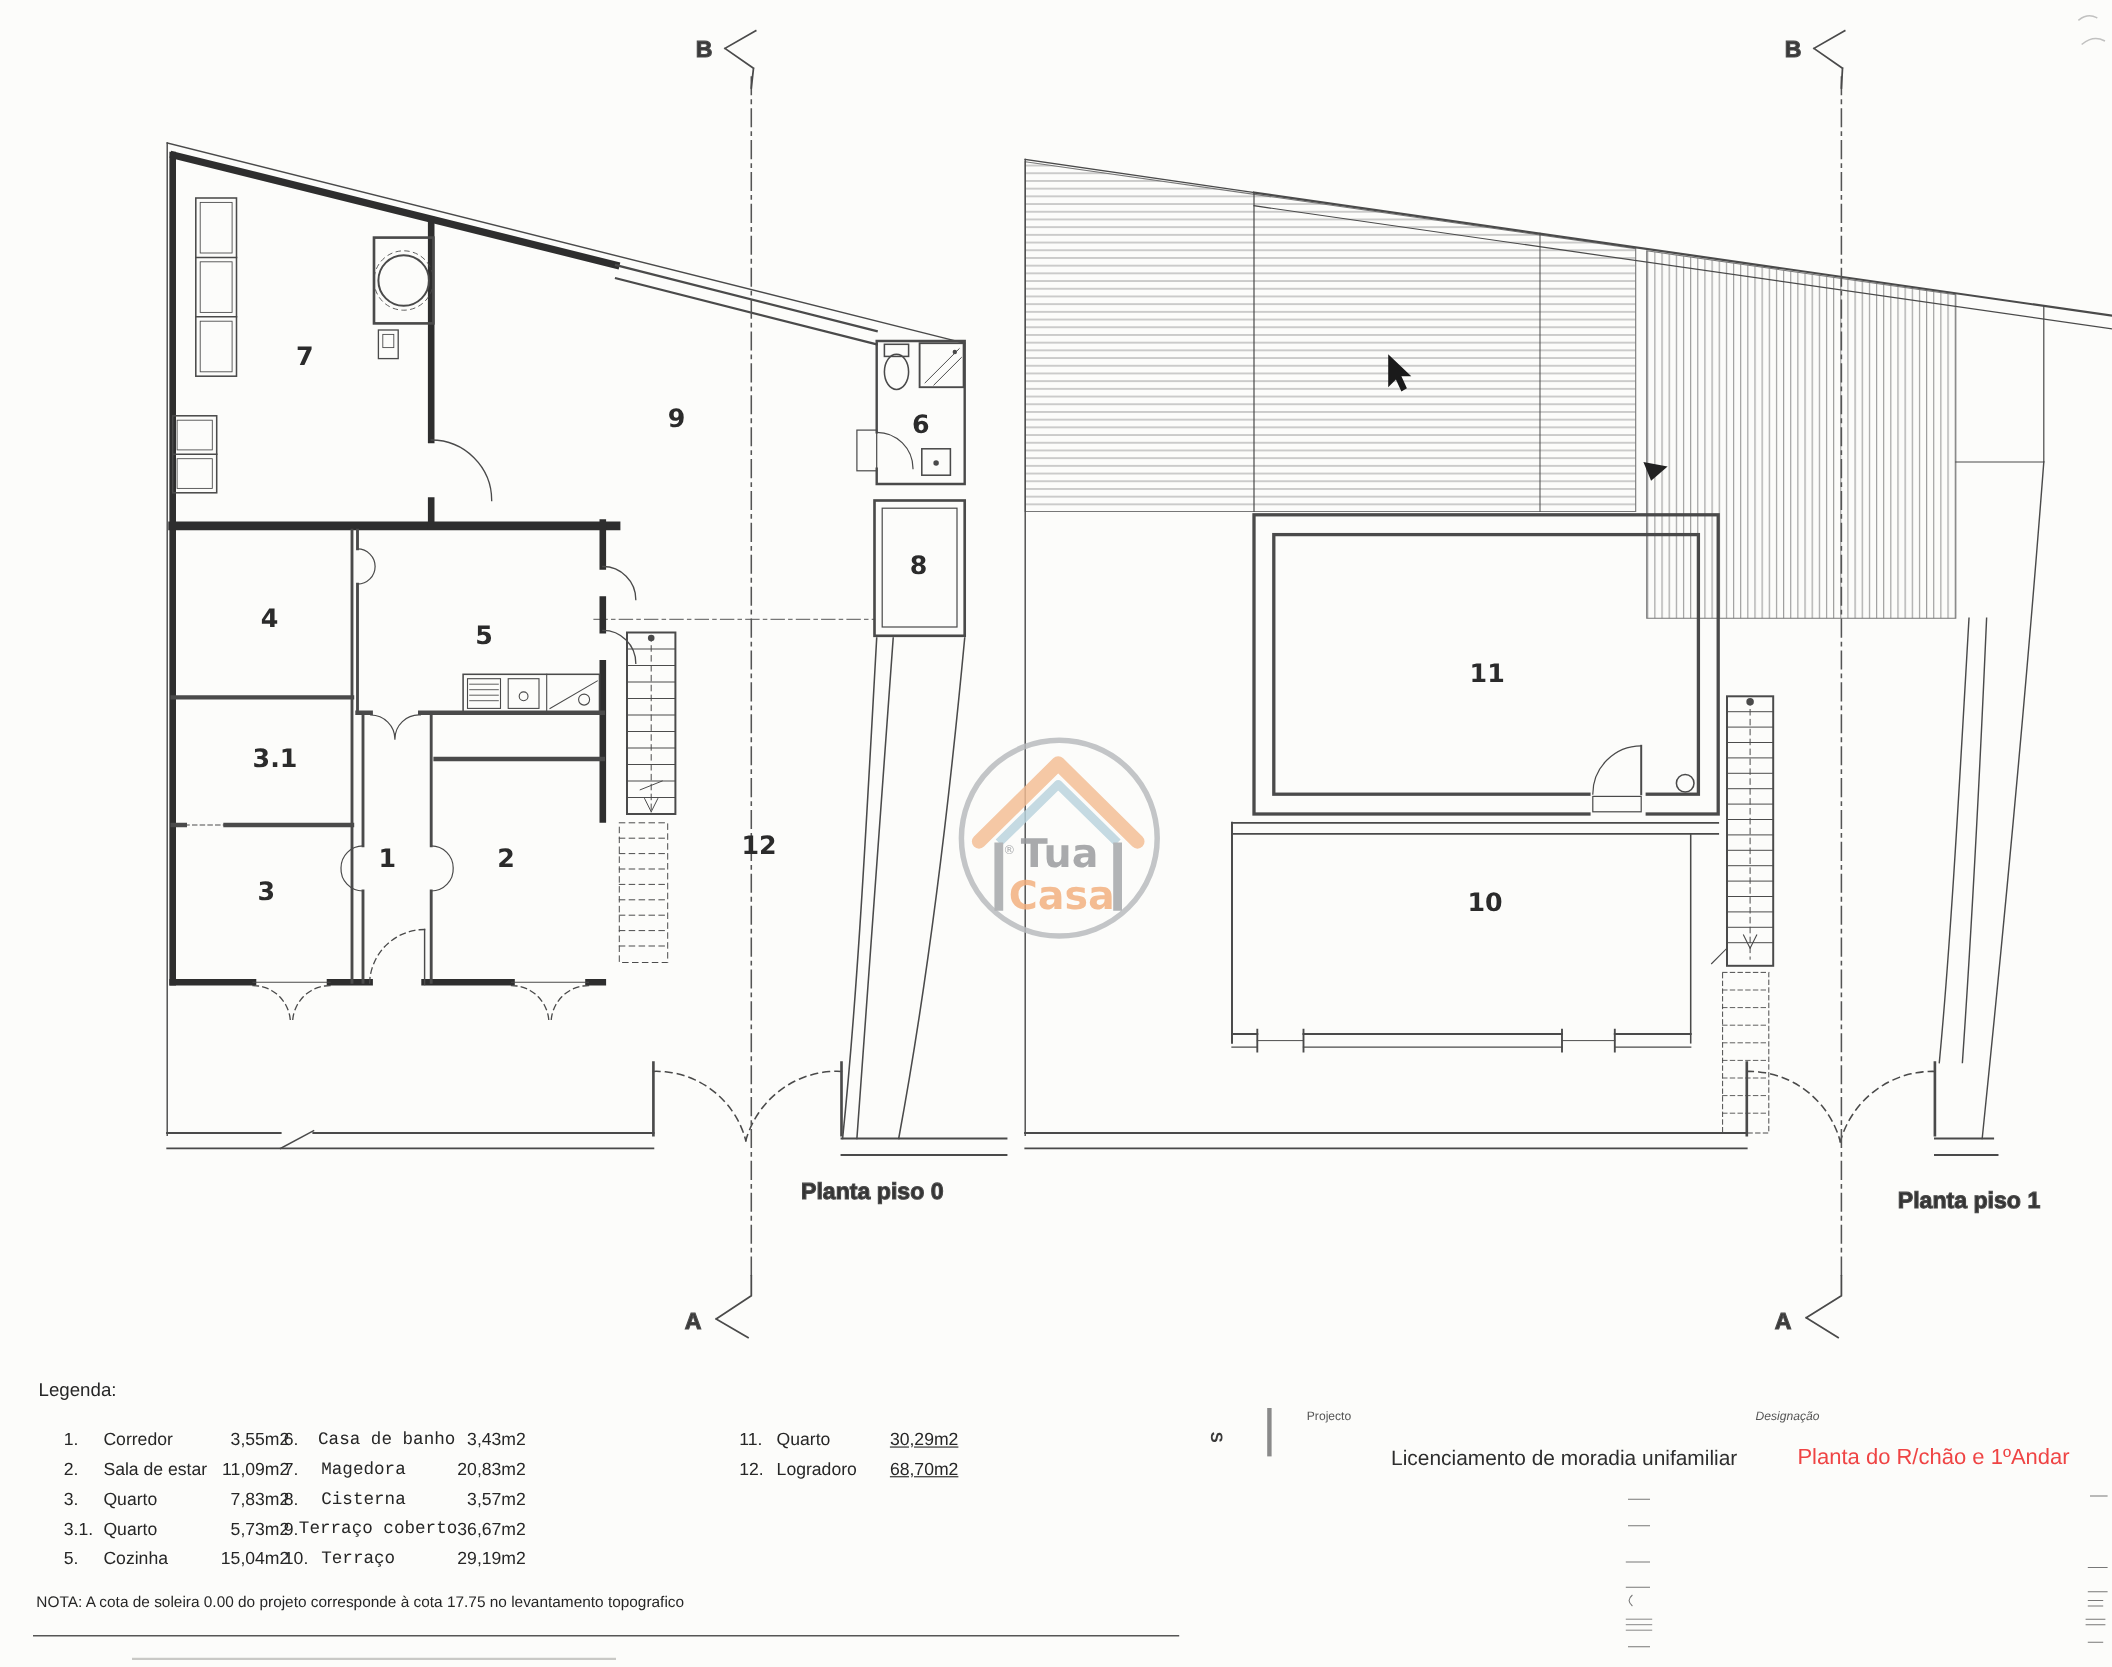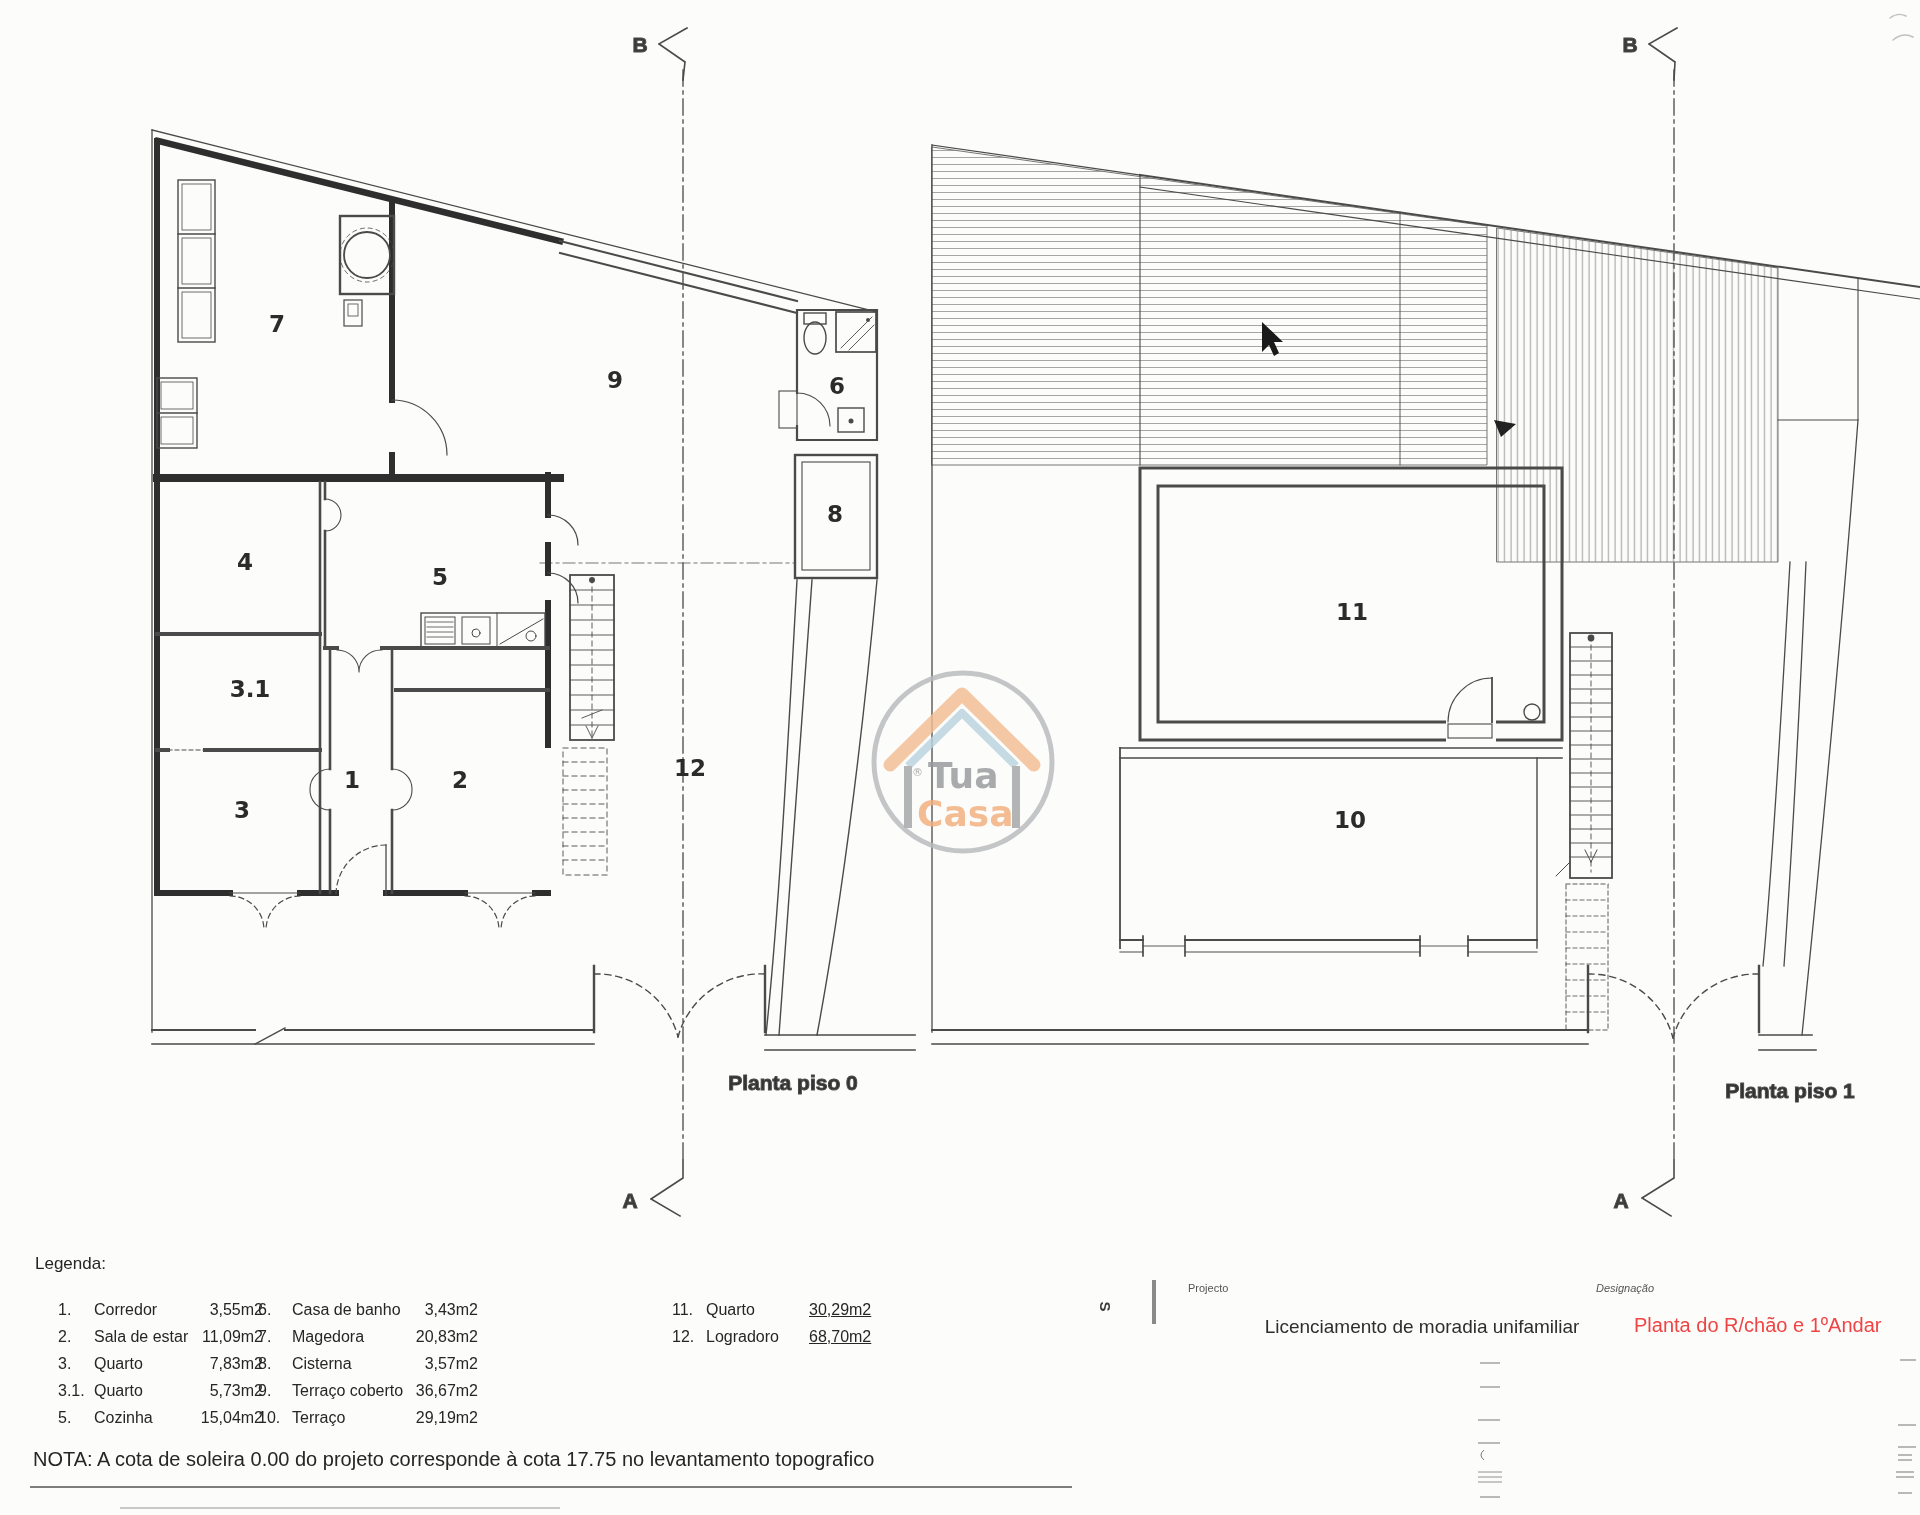--- a/index.html
+++ b/index.html
@@ -18,27 +18,27 @@
   .legend{left:30px;top:1252px;width:880px;height:200px;font-size:16px;color:#262626;}
   .legend-title{position:absolute;left:5px;top:2px;font-size:17px;}
   .lg-col{position:absolute;top:44px;}
   .lg-row{display:flex;line-height:27px;white-space:nowrap;}
   .lg-col1{left:28px;width:205px;}
   .lg-col1 .num{width:36px;}
   .lg-col1 .name{flex:1;}
   .lg-col1 .area{width:72px;text-align:right;}
   .lg-col2{left:228px;width:220px;}
   .lg-col2 .num{width:34px;}
-  .lg-col2 .name{flex:1;}
+  .lg-col2 .name{flex:1;font-family:Liberation Mono, monospace;}
   .lg-col2 .area{width:70px;text-align:right;}
   .lg-col3{left:598px;width:220px;margin-left:44px;}
   .lg-col3 .num{width:34px;}
   .lg-col3 .name{width:103px;}
   .lg-col3 .area{text-align:left;text-decoration:underline;}
-  .note{left:33px;top:1448px;font-size:20px;color:#262626;white-space:nowrap;}
+  .note{left:33px;top:1448px;font-size:14px;color:#262626;white-space:nowrap;}
   
   .tb-bar{left:1152px;top:1280px;width:4px;height:44px;background:#8a8a8a;}
   .tb-side{left:1100px;top:1298px;font-size:15px;font-weight:bold;color:#3a3a3a;transform:rotate(90deg);}
   .tb-label{font-size:11px;color:#555;}
   .tb-project-label{left:1188px;top:1282px;}
   .tb-desig-label{left:1596px;top:1282px;font-style:italic;}
   .tb-project{left:1252px;top:1316px;width:340px;text-align:center;font-size:19px;color:#2e2e2e;}
   .tb-designation{left:1634px;top:1314px;font-size:20px;color:#ef4444;white-space:nowrap;}
 </style>
 </head>

